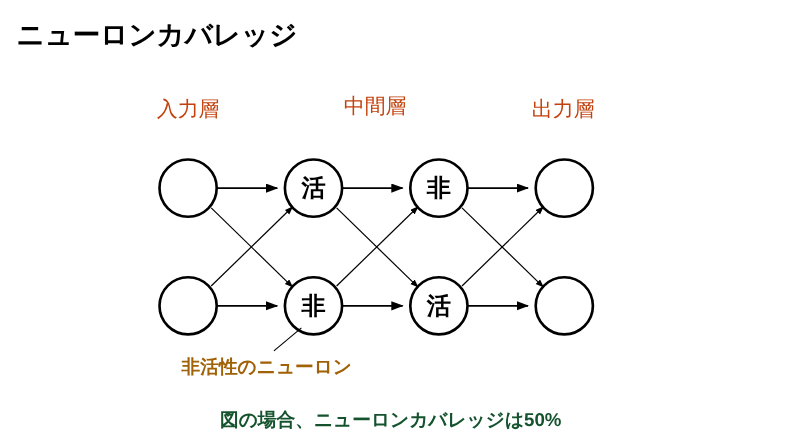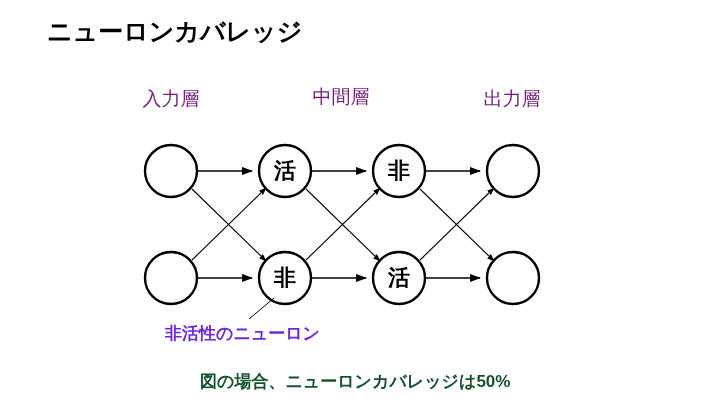--- a/index.html
+++ b/index.html
@@ -14,28 +14,27 @@
   #slide{position:absolute;left:0;top:0;width:720px;height:405px;}
 
   .title{
     position:absolute;
     left:15px; top:15px;
     font-size:25px;
     font-weight:bold;
     letter-spacing:0px;
     color:#000;
     white-space:nowrap;
-    margin-left:32px;
   }
 
   .layer-label{
     position:absolute;
     font-size:19px;
     font-weight:normal;
-    color:#701a75;
+    color:#c2410c;
     white-space:nowrap;
     text-align:center;
   }
   #lbl-input{ left:111px; top:86px; width:120px; }
   #lbl-hidden{ left:281px; top:84px; width:120px; }
   #lbl-output{ left:452px; top:86px; width:120px; }
 
   #netsvg{
     position:absolute;
     left:0; top:0;
@@ -51,21 +50,21 @@
     text-align:center;
     line-height:52px;
     pointer-events:none;
   }
 
   .callout{
     position:absolute;
     left:165px; top:322px;
     font-size:17px;
     font-weight:bold;
-    color:#6d28d9;
+    color:#a16207;
     white-space:nowrap;
   }
 
   .caption{
     position:absolute;
     left:200px; top:370px;
     font-size:17px;
     font-weight:bold;
     color:#14532d;
     white-space:nowrap;

